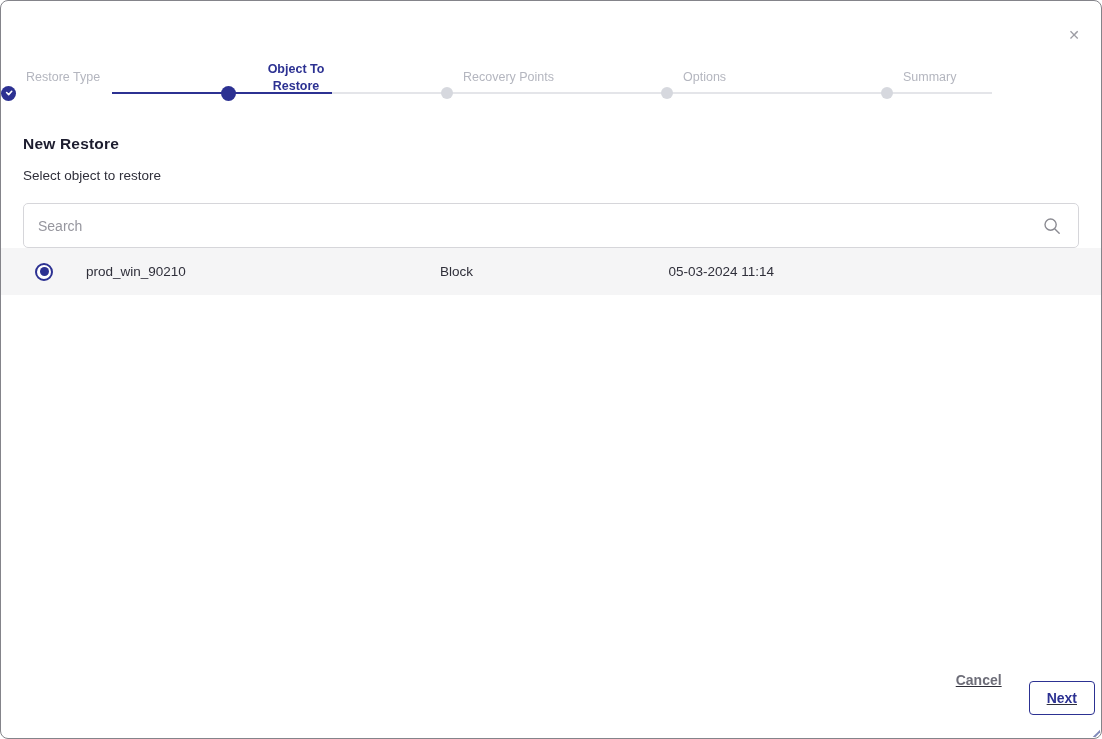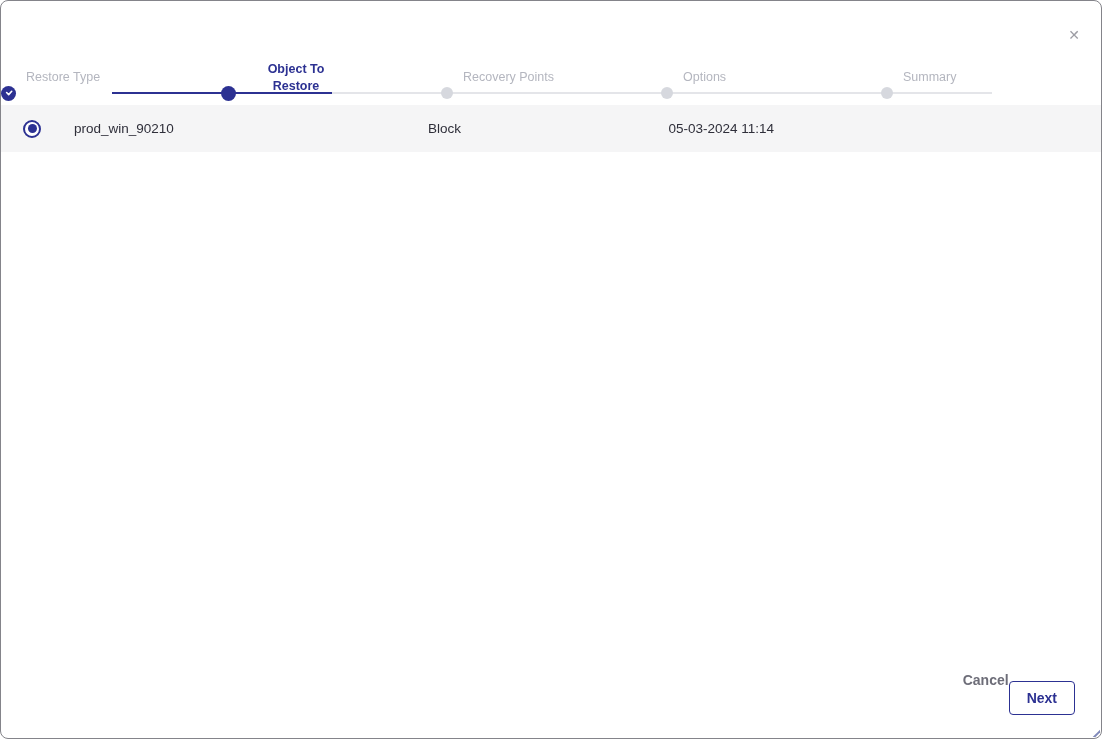--- a/index.html
+++ b/index.html
@@ -53,27 +53,27 @@
   .search-box input::placeholder{color:#96969e;}
   .search-icon-btn{background:none;border:none;width:28px;height:28px;display:flex;align-items:center;justify-content:center;cursor:pointer;}
 
   
   .grid-row{display:grid;grid-template-columns:62px 354px 148px 1fr 280px;align-items:center;width:100%;}
   .table-header{height:46px;margin-top:22px;font-size:14px;color:var(--text-body);}
   .cell-pad{padding-left:11px;}
   .cell-right{text-align:right;padding-right:47px;}
   .name-head{display:flex;align-items:center;gap:7px;cursor:pointer;}
   .sort-arrow{font-size:13px;color:#26262e;}
-  .table-row{height:47px;background:var(--row-bg);font-size:13.5px;color:var(--text-body);cursor:pointer;}
+  .table-row{height:47px;background:var(--row-bg);font-size:13.5px;color:var(--text-body);cursor:pointer;padding-left:12px;}
   .radio-cell{display:flex;justify-content:center;}
   .radio{width:18px;height:18px;border-radius:50%;border:2px solid var(--primary);display:flex;align-items:center;justify-content:center;background:#fff;cursor:pointer;}
   .radio .inner{width:9px;height:9px;border-radius:50%;background:var(--primary);}
 
   
-  .footer{position:absolute;right:26px;bottom:23px;display:flex;align-items:center;}
+  .footer{position:absolute;right:6px;bottom:23px;display:flex;align-items:center;gap:27px;text-decoration:underline;}
   .cancel-btn{background:none;border:none;font-family:inherit;font-size:14px;font-weight:700;color:var(--muted);cursor:pointer;}
   .next-btn{background:#fff;border:1.5px solid var(--primary);border-radius:4px;color:var(--primary);font-family:inherit;
     font-size:14px;font-weight:700;padding:8px 17px;cursor:pointer;margin-top:36px;}
 
   .resize-grip{position:absolute;right:1px;bottom:1px;width:11px;height:11px;overflow:hidden;}
   .resize-grip::after{content:"";position:absolute;right:-3px;bottom:2px;width:14px;height:1.5px;background:#8089ba;transform:rotate(-45deg);}
 </style>
 </head>
 <body>
 
@@ -119,20 +119,34 @@
       </div>
       <div class="step upcoming">
         <div class="dot-wrap">
             <span class="dot"></span>
           </div>
         <div class="step-label">Summary</div>
       </div>
     </div>
   </div>
 
+  <div class="content">
+    <div class="page-title">New Restore</div>
+    <div class="page-subtitle">Select object to restore</div>
+
+    <div class="search-box">
+      <input type="text" placeholder="Search" style="">
+      <button class="search-icon-btn">
+        <svg width="20" height="20" viewBox="0 0 20 20" fill="none">
+          <circle cx="8.6" cy="8.6" r="5.6" stroke="#8b8b92" stroke-width="1.4"></circle>
+          <line x1="12.9" y1="12.9" x2="17.2" y2="17.2" stroke="#8b8b92" stroke-width="1.4" stroke-linecap="round"></line>
+        </svg>
+      </button>
+    </div>
+  </div>
 
 
   <div class="grid-row table-row">
     <div class="radio-cell">
       <span class="radio">
           <span class="inner"></span>
         </span>
     </div>
     <div class="cell-pad">prod_win_90210</div>
     <div class="cell-pad">Block</div>

